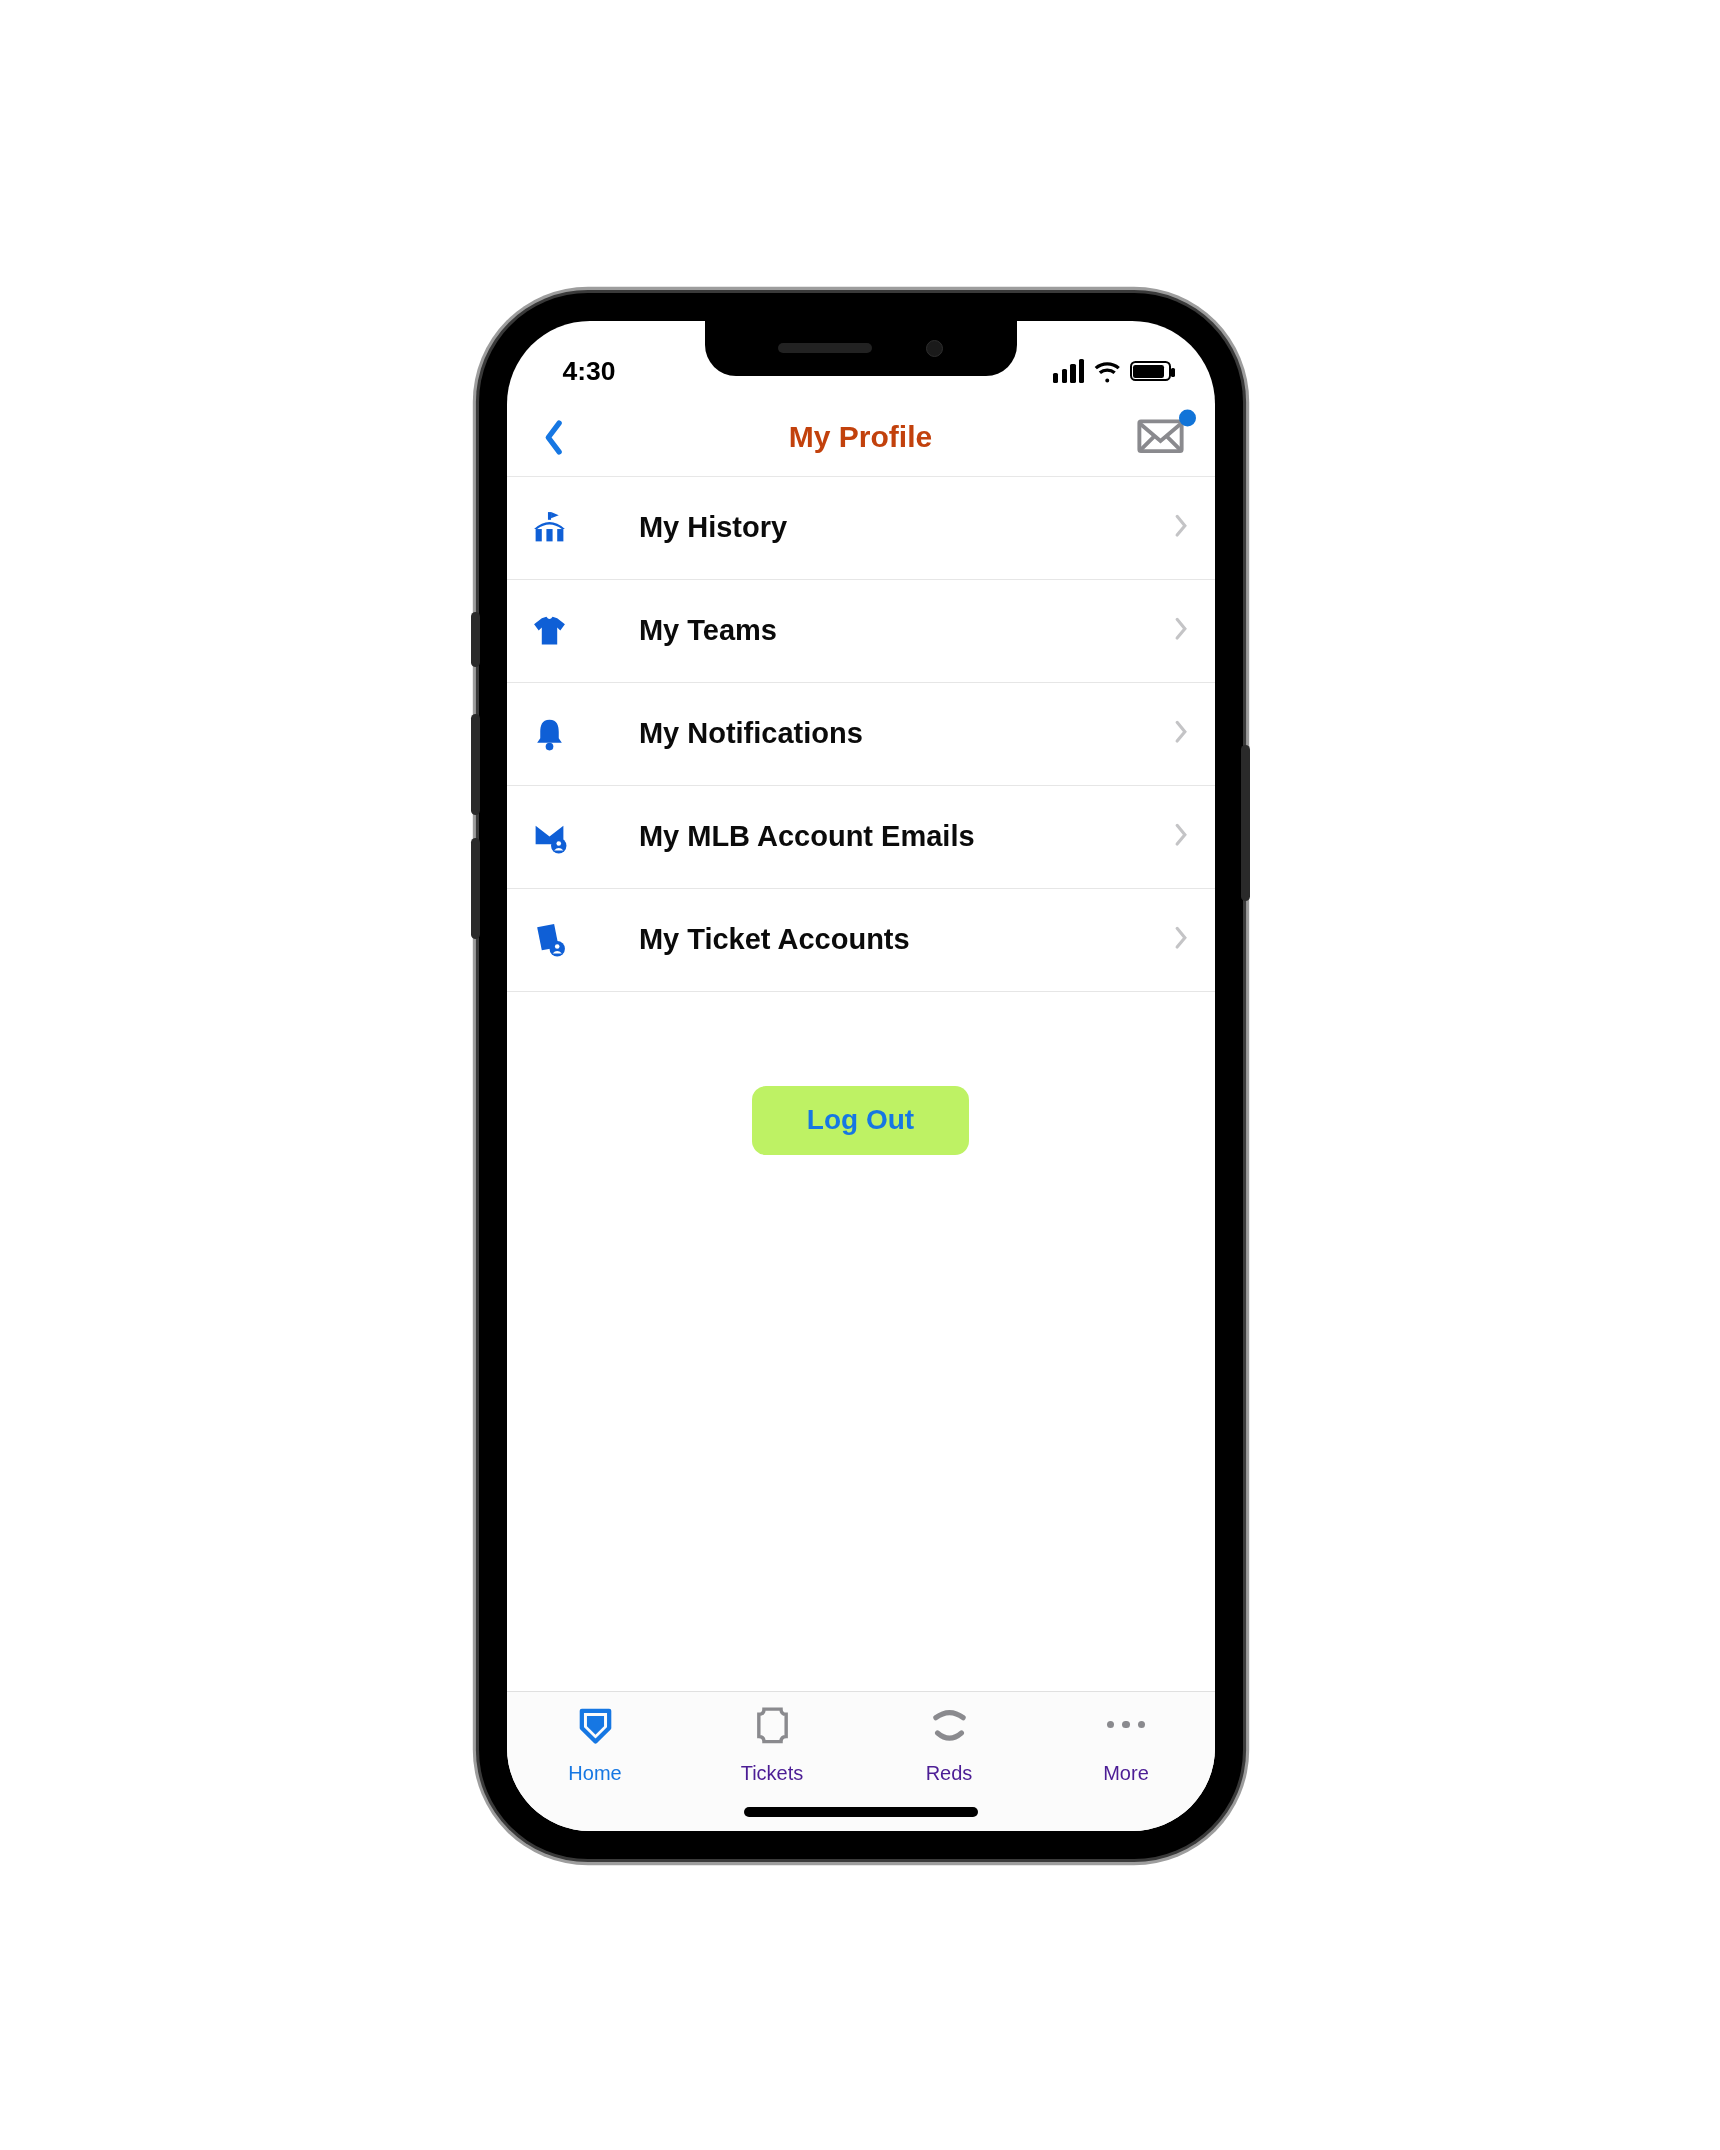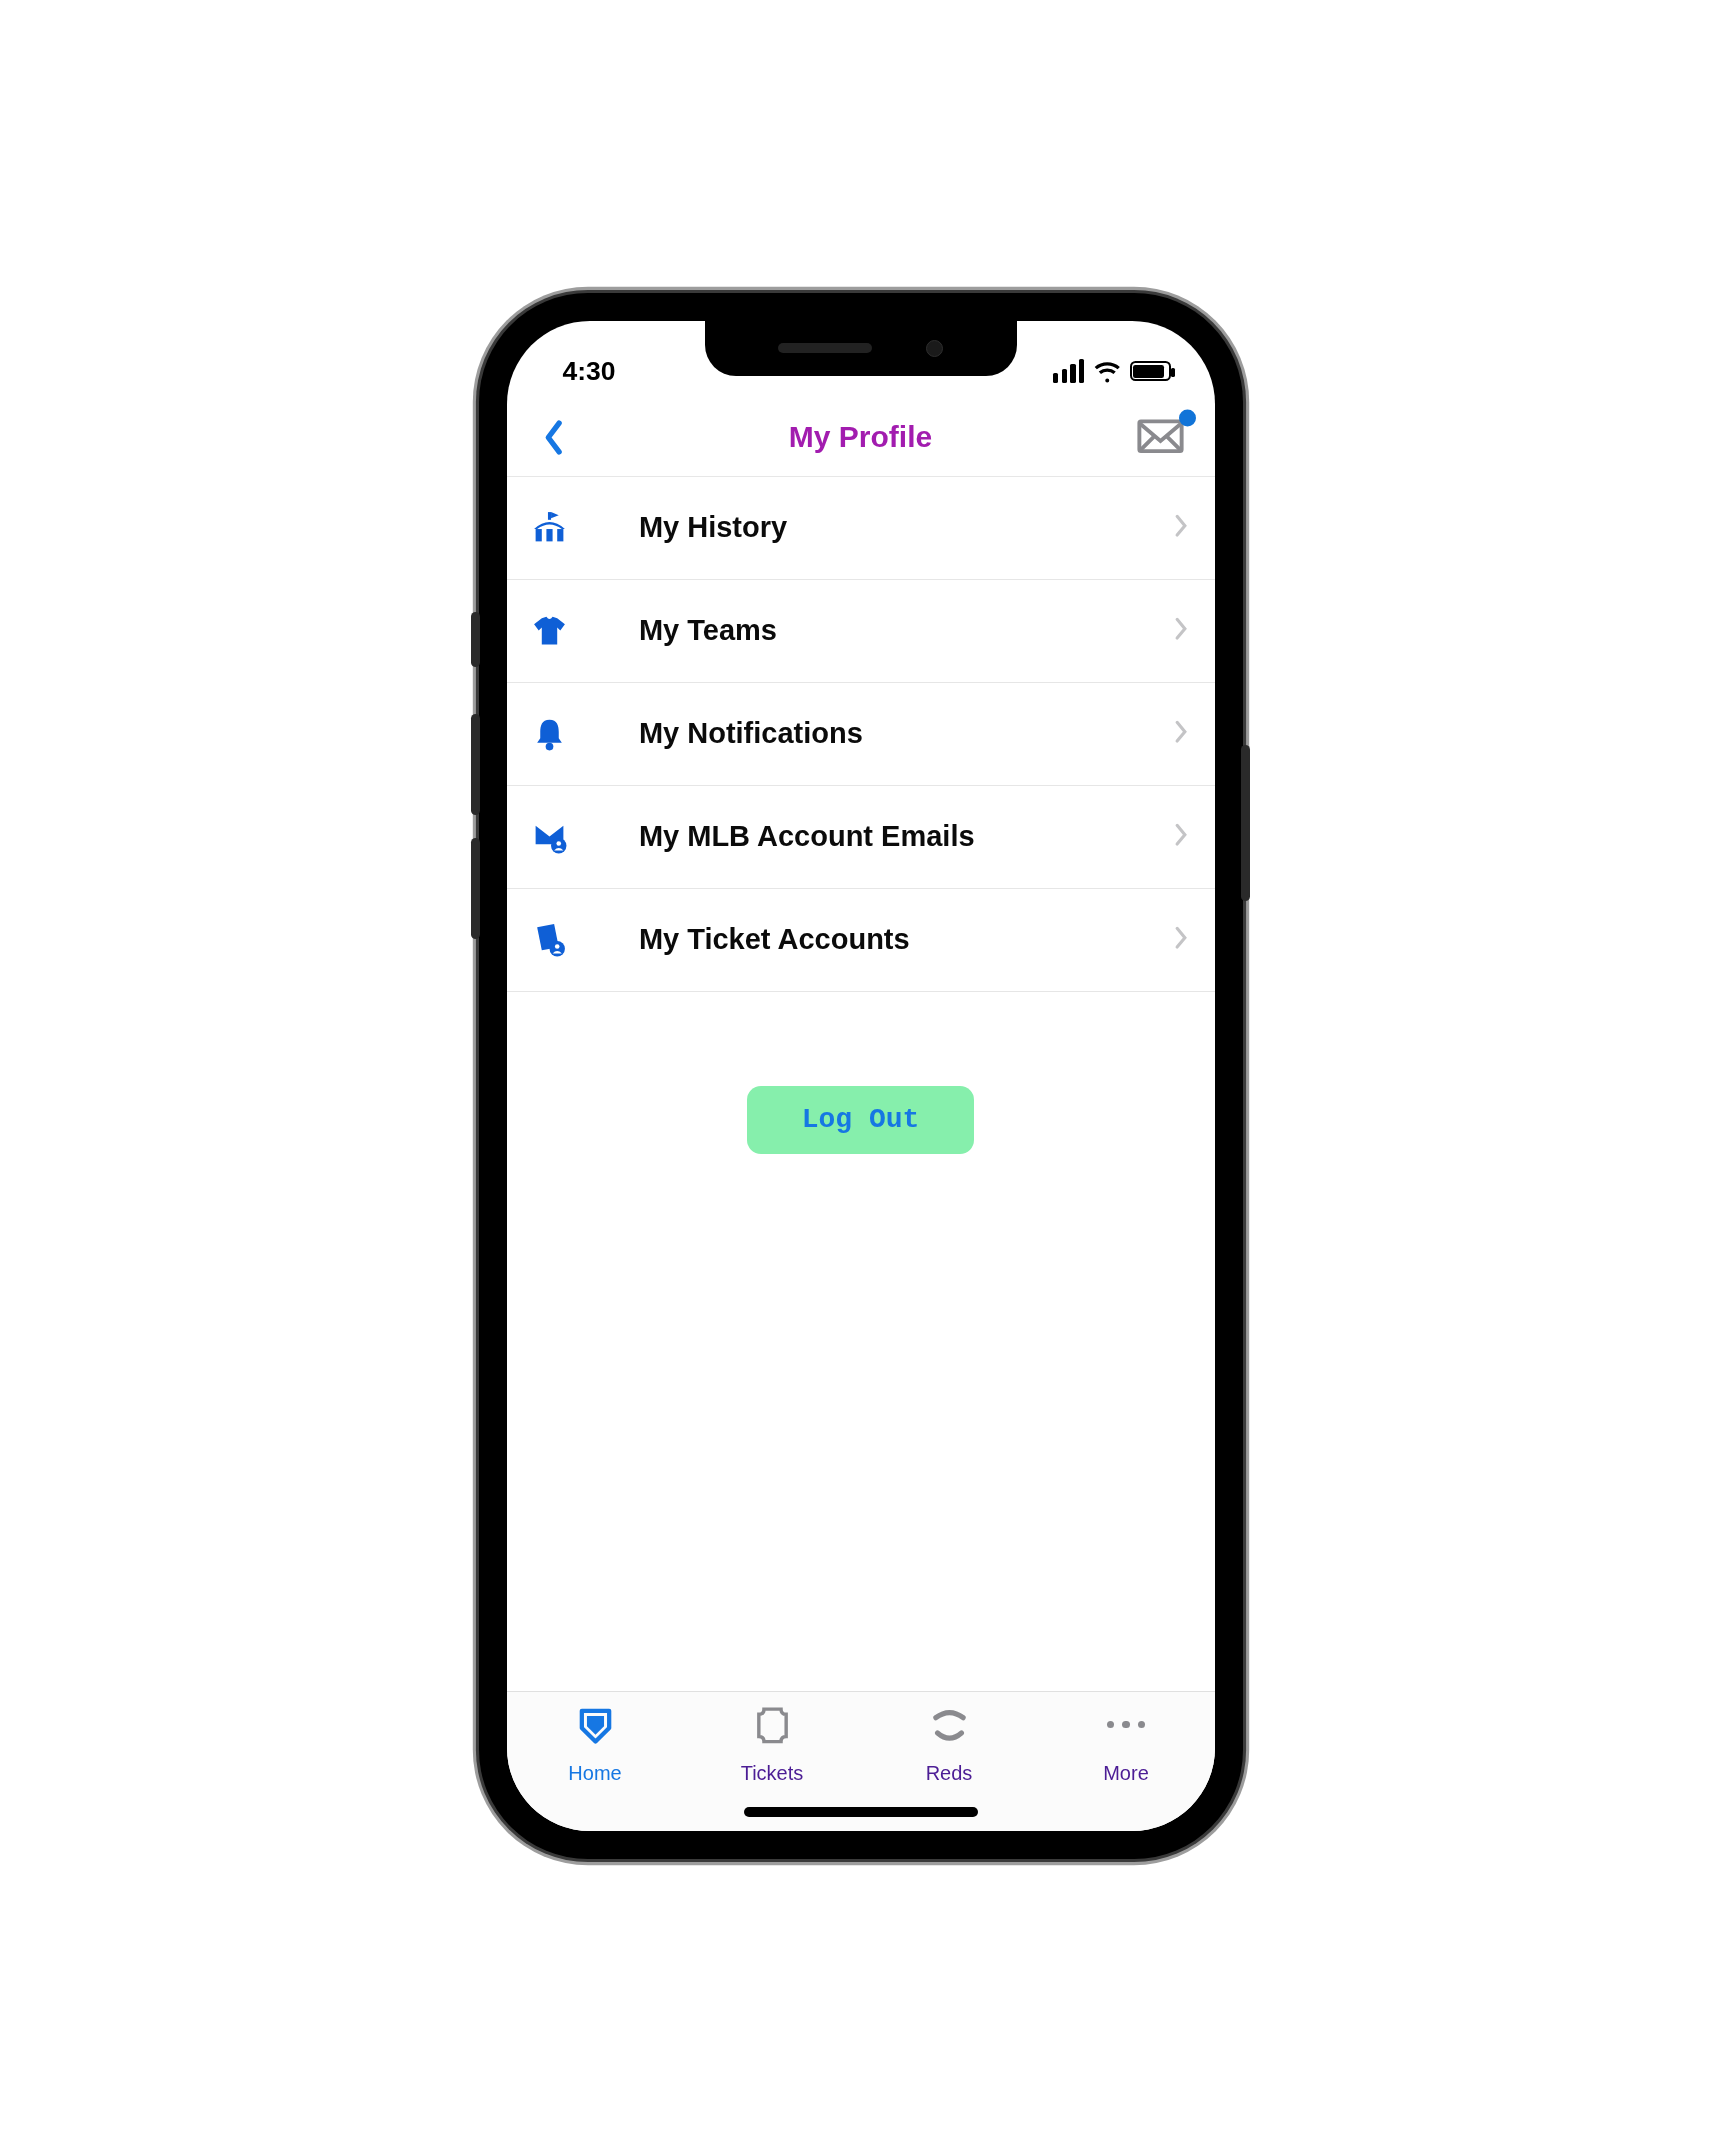--- a/index.html
+++ b/index.html
@@ -88,21 +88,21 @@
 
   
   .nav-header {
     height: 78px;
     display:flex;
     align-items:center;
     justify-content:center;
     position:relative;
     border-bottom:0.8px solid #e7e7e7;
   }
-  .nav-title { font-size:30px; font-weight:800; color:#a21caf; }
+  .nav-title { font-size:30px; font-weight:800; color:#c2410c; }
   .back-btn { position:absolute; left:23.4px; top:50%; transform:translateY(-50%); width:47px; height:47px; display:flex; align-items:center; justify-content:center; }
   .back-btn svg { width:23.4px; height:36px; }
   .inbox-btn { position:absolute; right:26.5px; top:50%; transform:translateY(-50%); width:51px; height:39px; }
   .inbox-btn svg { width:47px; height:36px; }
   .inbox-dot { position:absolute; top:-7.8px; right:-7.8px; width:17px; height:17px; background:#1174d8; border-radius:50%; }
 
   
   .list { }
   .row {
     height: 103px;
@@ -113,28 +113,27 @@
     gap: 22px;
   }
   .row .icon { width:39px; height:39px; flex:0 0 39px; display:flex; align-items:center; justify-content:center; }
   .row .icon svg { width:37px; height:37px; }
   .row .label { font-size:29px; font-weight:800; color:#0b0b0b; flex:1;margin-left:48px; }
   .row .chev svg { width:14px; height:23.4px; }
   .row .chev path { stroke:#c4c4c6; }
 
   .logout-wrap { display:flex; justify-content:center; margin-top:94px; }
   .logout-btn {
-    background:#86efac;
+    background:#bef264;
     color:#1677e3;
     font-size:28px;
     font-weight:600;
     padding: 18.7px 55px;
     border-radius:14px;
     border:none;
-    font-family:Liberation Mono, monospace;
   }
 
   
   .tabbar {
     margin-top:auto;
     height: 140px;
     border-top:0.8px solid #e0e0e0;
     background:#fbfbfb;
     display:flex;
     padding-top:11px;

